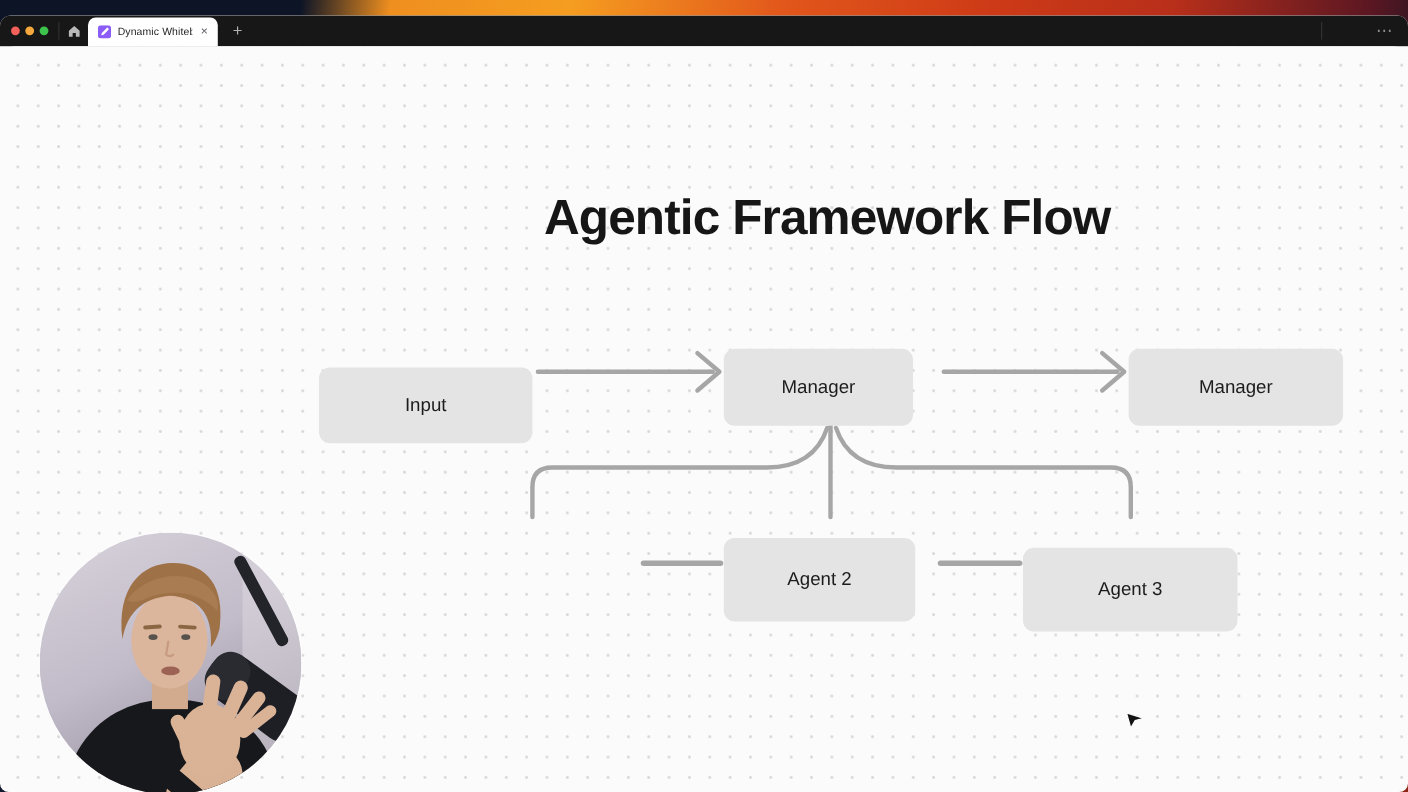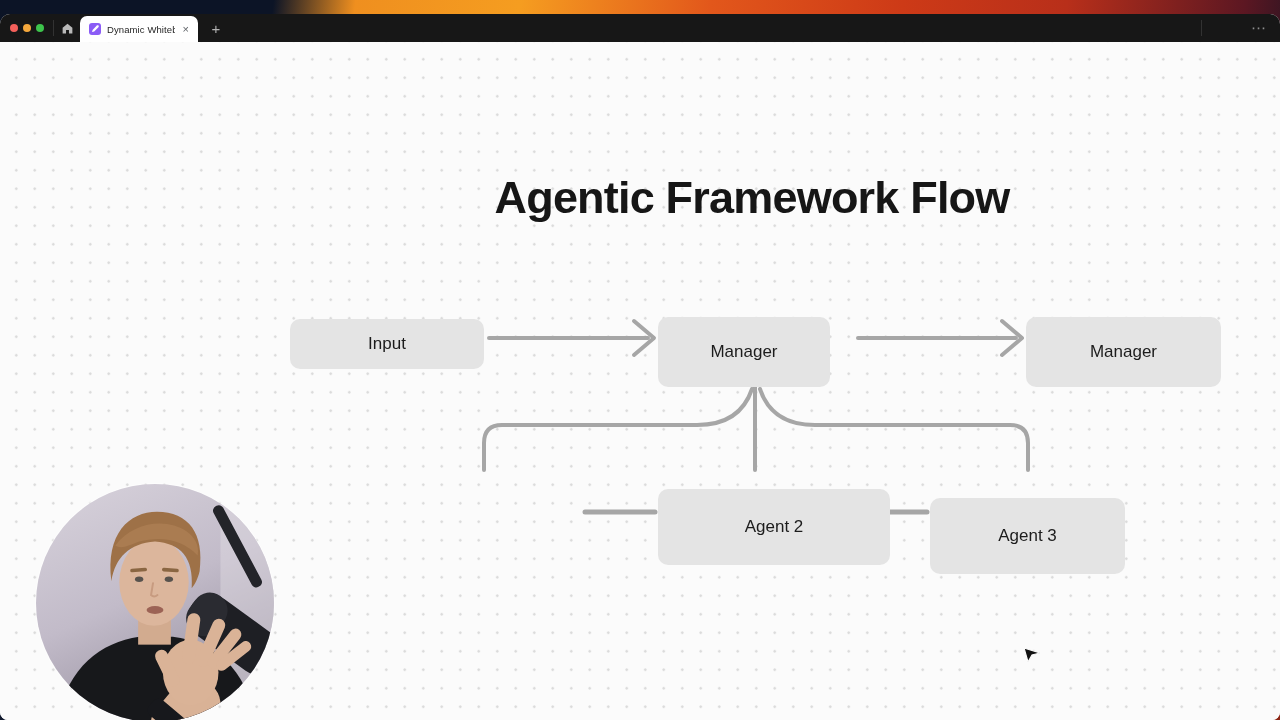--- a/index.html
+++ b/index.html
@@ -61,39 +61,40 @@
     display:flex; align-items:center; justify-content:center;
   }
 
   
   .canvas {
     position:absolute; left:0; right:0; top:28px; bottom:0;
     background-color:#fbfbfb;
     background-image:radial-gradient(circle, #d9d9d9 1.1px, transparent 1.45px);
     background-size:18.5px 18.5px;
     background-position:7px 8px;
+    border-radius:14px;
   }
 
   .board-title {
     position:absolute; left:752px; top:130px; transform:translateX(-50%);
     font-size:45px; font-weight:600; color:#161616; letter-spacing:-0.8px;
     white-space:nowrap;
   }
 
   .node {
     position:absolute; background:#e4e4e4; border-radius:10px;
     display:flex; align-items:center; justify-content:center;
     font-size:17px; color:#1c1c1c;
   }
   
-  #node-input   { left:290px;  top:277px; width:194px; height:50px; }
+  #node-input   { left:290px;  top:292px; width:194px; height:69px; }
   #node-manager { left:658px;  top:275px; width:172px; height:70px; }
   #node-output  { left:1026px; top:275px; width:195px; height:70px; }
   #node-agent-1 { left:386px;  top:447px; width:196px; height:76px; }
-  #node-agent-2 { left:658px;  top:447px; width:232px; height:76px; }
+  #node-agent-2 { left:658px;  top:447px; width:174px; height:76px; }
   #node-agent-3 { left:930px;  top:456px; width:195px; height:76px; }
 
   .edges-svg { position:absolute; left:0; top:0; width:1280px; height:706px; pointer-events:none; }
 
   
   .webcam {
     position:absolute; left:36px; top:442px; width:238px; height:238px;
     border-radius:50%; overflow:hidden;
     box-shadow:0 0 0 1px rgba(255,255,255,0.6);
   }

